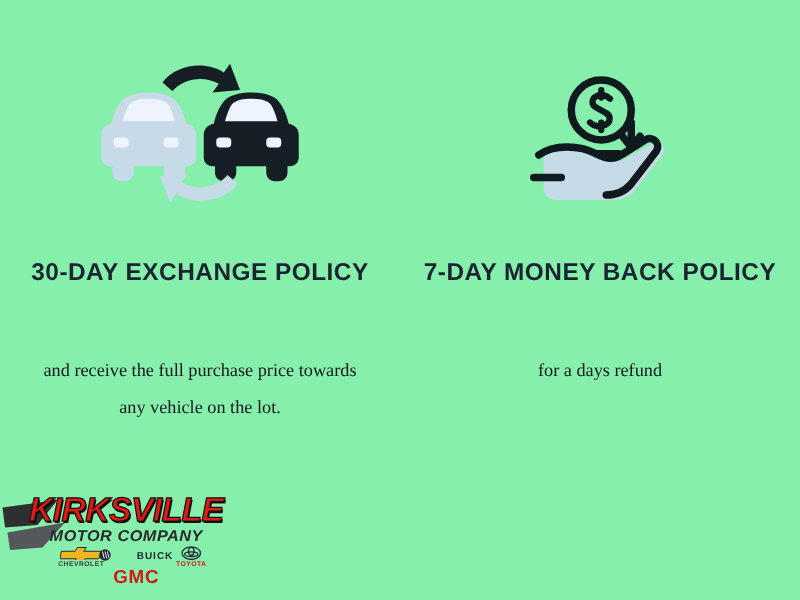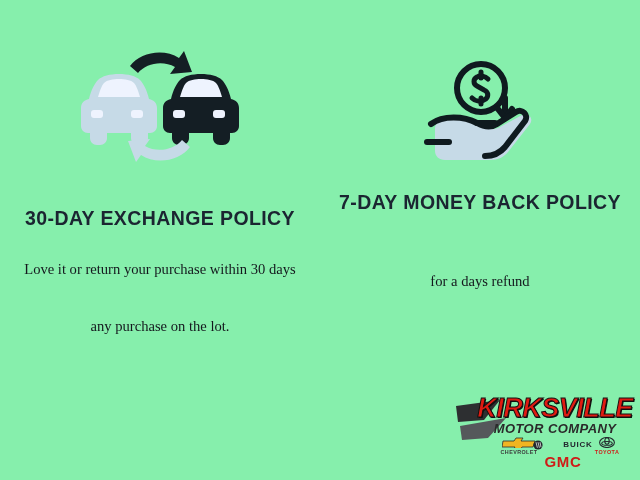--- a/index.html
+++ b/index.html
@@ -47,39 +47,39 @@
     font-family: "Liberation Sans", sans-serif;
     font-size: 19.5px;
     font-weight: bold;
     letter-spacing: 0.4px;
     line-height: 1.28;
     color: #1b2531;
     text-align: center;
     text-transform: uppercase;
   }
   .col-left .col-heading { margin-top: 36px; }
-  .col-right .col-heading { margin-top: 20px; }
+  .col-right .col-heading { margin-top: 36px; }
   .col-body {
     margin: 0;
     padding: 0 14px;
     font-family: "Liberation Serif", serif;
     font-size: 14.6px;
     line-height: 1.95;
     color: #14181d;
     text-align: center;
   }
   .col-left .col-body { margin-top: 24px; }
   .col-right .col-body { margin-top: 24px; }
   .logo-area {
     position: absolute;
     left: 0;
     right: 0;
     bottom: 12px;
     display: flex;
-    justify-content: flex-end;
+    justify-content: flex-start;
   }
   .logo {
     position: relative;
     width: 186px;
     height: 74px;
   }
   .logo-swoosh {
     position: absolute;
     left: 0;
     top: 4px;
@@ -201,23 +201,23 @@
             <path d="M55 25 c10-14 34-18 49-8 l5-7 l8 21 l-22 2 l5-7 c-12-7-29-4-37 6 z" transform="translate(0,-6)"></path>
           </g>
 
           <g fill="#c6dae7">
             <path d="M115 94 c-10 14-34 18-49 8 l-5 7 l-8-21 l22-2 l-5 7 c12 7 29 4 37-6 z" transform="translate(0,6)"></path>
           </g>
         </svg>
       </div>
       <h2 class="col-heading">30-DAY EXCHANGE POLICY</h2>
       <p class="col-body">
-        <span>Love it or return your purchase within 30 days</span><br>
         <br>
-        <span>any purchase on the lot.</span>
+        <span>and receive  the full purchase price towards</span><br>
+        <span>any vehicle on the lot.</span>
       </p>
     </div>
 
     <div class="col col-right">
       <div class="icon-wrap">
         <svg width="130" height="112" viewBox="0 0 130 112" aria-hidden="true">
 
           <g fill="#c6dae7">
             <path d="M24 72 c14-6 34-3 44 3 c6 4 12 5 17 2 l22-12 c6-3 12 3 8 9 l-22 28 c-4 5-10 8-17 8 H30 c-6 0-10-4-10-9 V78 c0-3 2-5 4-6 z"></path>
           </g>

